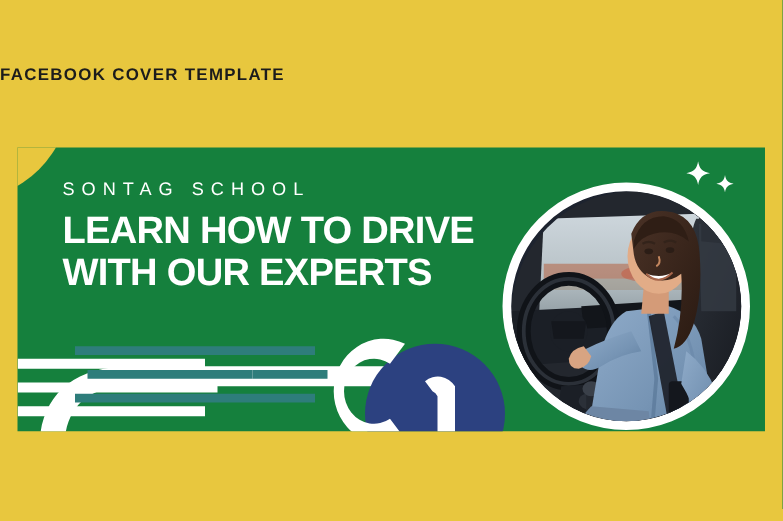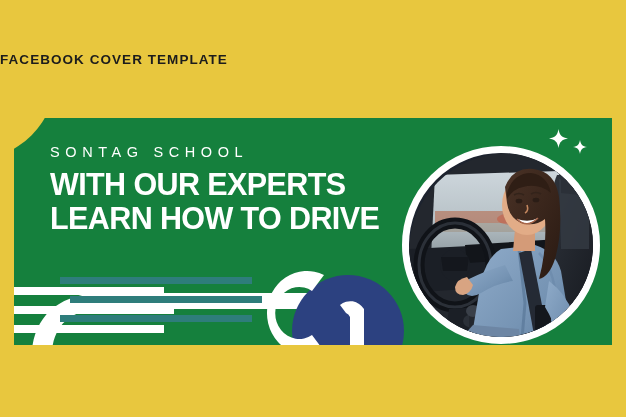--- a/index.html
+++ b/index.html
@@ -165,22 +165,22 @@
   <div class="label">FACEBOOK COVER TEMPLATE</div>
 </div>
 
 <div id="cover-banner">
 
   <div class="corner-wedge"></div>
 
   <div class="text-block">
     <p class="eyebrow">SONTAG SCHOOL</p>
     <h1 class="headline">
+      <span class="line">LEARN HOW TO DRIVE</span>
       <span class="line">WITH OUR EXPERTS</span>
-      <span class="line">LEARN HOW TO DRIVE</span>
     </h1>
   </div>
 
   <svg class="swoosh" viewBox="0 0 300 72">
     <path d="M 300 16 L 96 16 C 52 16 28 38 24 72 L 44 72 C 48 46 64 32 96 32 L 300 32 Z" fill="#ffffff"></path>
   </svg>
 
   <svg class="stripes" viewBox="0 0 320 68">
     <rect x="46" y="6" width="132" height="7" fill="#2e7d7b"></rect>
     <rect x="56" y="25" width="132" height="7" fill="#2e7d7b"></rect>

